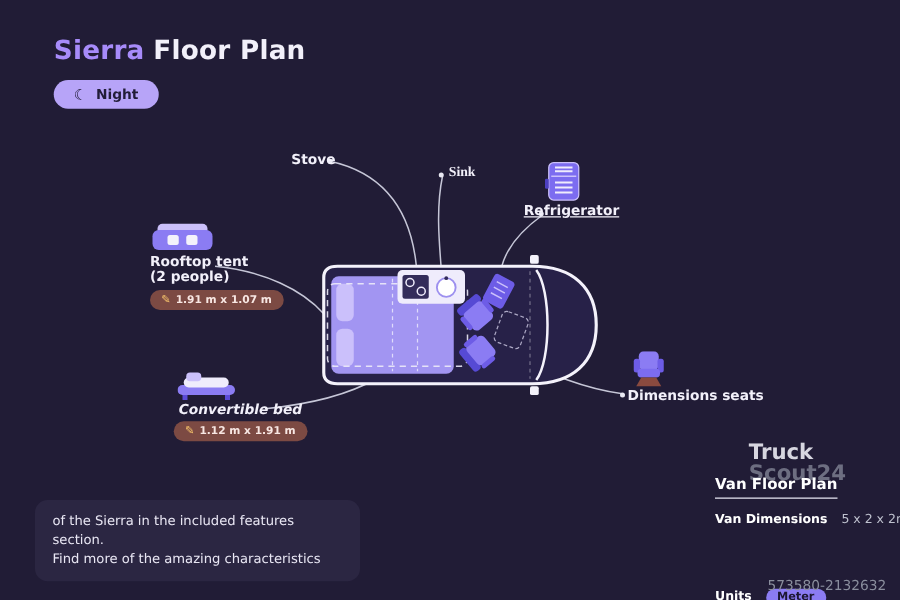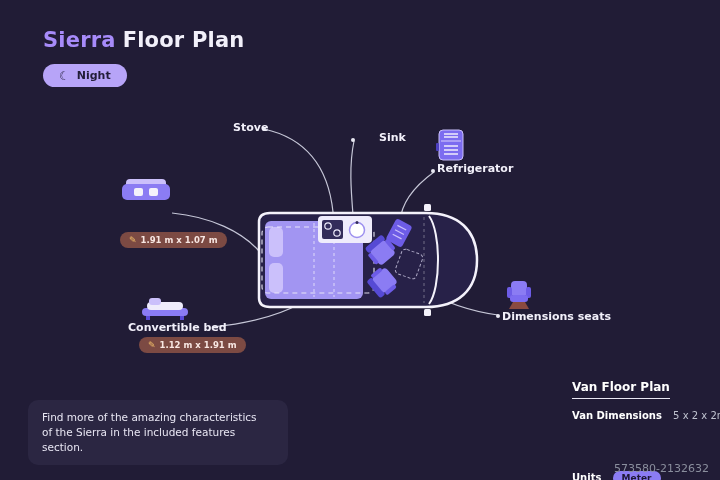--- a/index.html
+++ b/index.html
@@ -132,77 +132,85 @@
   <div class="abs title">
     <span class="accent">Sierra</span><span>Floor Plan</span>
   </div>
   <button class="abs night-toggle">
     <span class="moon">☾</span>
     <span>Night</span>
   </button>
 
   <div class="abs callout-label" style="left:233px;top:122px;">Stove</div>
 
-  <div class="abs callout-label" style="left:379px;top:132px;">Sink</div>
+  <div class="abs callout-label" style="left:359px;top:132px;font-family:Liberation Serif, serif;">Sink</div>
 
   <div class="abs" style="left:436px;top:129px;">
     <svg width="30" height="32" viewBox="0 0 30 32">
       <rect x="3" y="1" width="24" height="30" rx="4" fill="#7c6cf0" stroke="#cbc0fb" stroke-width="1"></rect>
       <path d="M 5 12 L 25 12" stroke="#cbc0fb" stroke-width="1.2"></path>
       <path d="M 8 5 L 22 5 M 8 8 L 22 8" stroke="#efecfc" stroke-width="1.5"></path>
       <path d="M 8 17 L 22 17 M 8 21 L 22 21 M 8 25 L 22 25" stroke="#efecfc" stroke-width="1.5"></path>
       <rect x="0" y="14" width="3" height="8" rx="1" fill="#4c3fc0"></rect>
     </svg>
   </div>
-  <div class="abs callout-label" style="left:437px;top:163px;">Refrigerator</div>
+  <div class="abs callout-label" style="left:419px;top:163px;text-decoration:underline;">Refrigerator</div>
 
   <div class="abs" style="left:120px;top:178px;">
     <svg width="52" height="24" viewBox="0 0 52 24">
       <rect x="6" y="1" width="40" height="9" rx="4" fill="#cbc0fb"></rect>
       <rect x="2" y="6" width="48" height="16" rx="5" fill="#8b7cf3"></rect>
       <rect x="14" y="10" width="9" height="8" rx="2" fill="#f4f2fb"></rect>
       <rect x="29" y="10" width="9" height="8" rx="2" fill="#f4f2fb"></rect>
     </svg>
+  </div>
+  <div class="abs callout-label" style="left:120px;top:204px;">
+    <div>Rooftop tent</div>
+    <div>(2 people)</div>
   </div>
   <div class="abs dim-badge" style="left:120px;top:232px;">
     <span class="pencil">✎</span>
     <span>1.91 m x 1.07 m</span>
   </div>
 
   <div class="abs" style="left:142px;top:297px;">
     <svg width="46" height="24" viewBox="0 0 46 24">
       <rect x="4" y="16" width="4" height="7" fill="#5b4bd8"></rect>
       <rect x="38" y="16" width="4" height="7" fill="#5b4bd8"></rect>
       <rect x="0" y="11" width="46" height="8" rx="4" fill="#8b7cf3"></rect>
       <rect x="5" y="5" width="36" height="8" rx="4" fill="#efecfc"></rect>
       <rect x="7" y="1" width="12" height="7" rx="3" fill="#cbc0fb"></rect>
     </svg>
   </div>
-  <div class="abs callout-label" style="left:128px;top:322px;">Convertible bed</div>
+  <div class="abs callout-label" style="left:143px;top:322px;font-style:italic;">Convertible bed</div>
   <div class="abs dim-badge" style="left:139px;top:337px;">
     <span class="pencil">✎</span>
     <span>1.12 m x 1.91 m</span>
   </div>
 
   <div class="abs" style="left:504px;top:281px;">
     <svg width="30" height="30" viewBox="0 0 30 30">
       <rect x="7" y="0" width="16" height="15" rx="4" fill="#8b7cf3"></rect>
       <rect x="3" y="6" width="5" height="11" rx="2" fill="#6d5ce6"></rect>
       <rect x="22" y="6" width="5" height="11" rx="2" fill="#6d5ce6"></rect>
       <rect x="6" y="14" width="18" height="7" rx="3" fill="#7c6cf0"></rect>
       <path d="M 9 21 L 21 21 L 25 28 L 5 28 Z" fill="#8a4a3f"></path>
     </svg>
   </div>
   <div class="abs callout-label" style="left:502px;top:311px;">Dimensions seats</div>
 
   <div class="abs info-panel">
+    <div>of the Sierra in the included features section.</div>
     <div>Find more of the amazing characteristics</div>
-    <div>of the Sierra in the included features section.</div>
-  </div>
-
+  </div>
+
+  <div class="abs watermark">
+    <div class="wm1">Truck</div>
+    <div class="wm2">Scout24</div>
+  </div>
 
   <div class="abs details">
     <div class="heading">Van Floor Plan</div>
     <div class="detail-row">
       <span class="lbl">Van Dimensions</span>
       <span class="val">5 x 2 x 2m</span>
     </div>
     <div class="detail-row">
       <span class="lbl">Units</span>
       <span class="units-badge">Meter</span>

